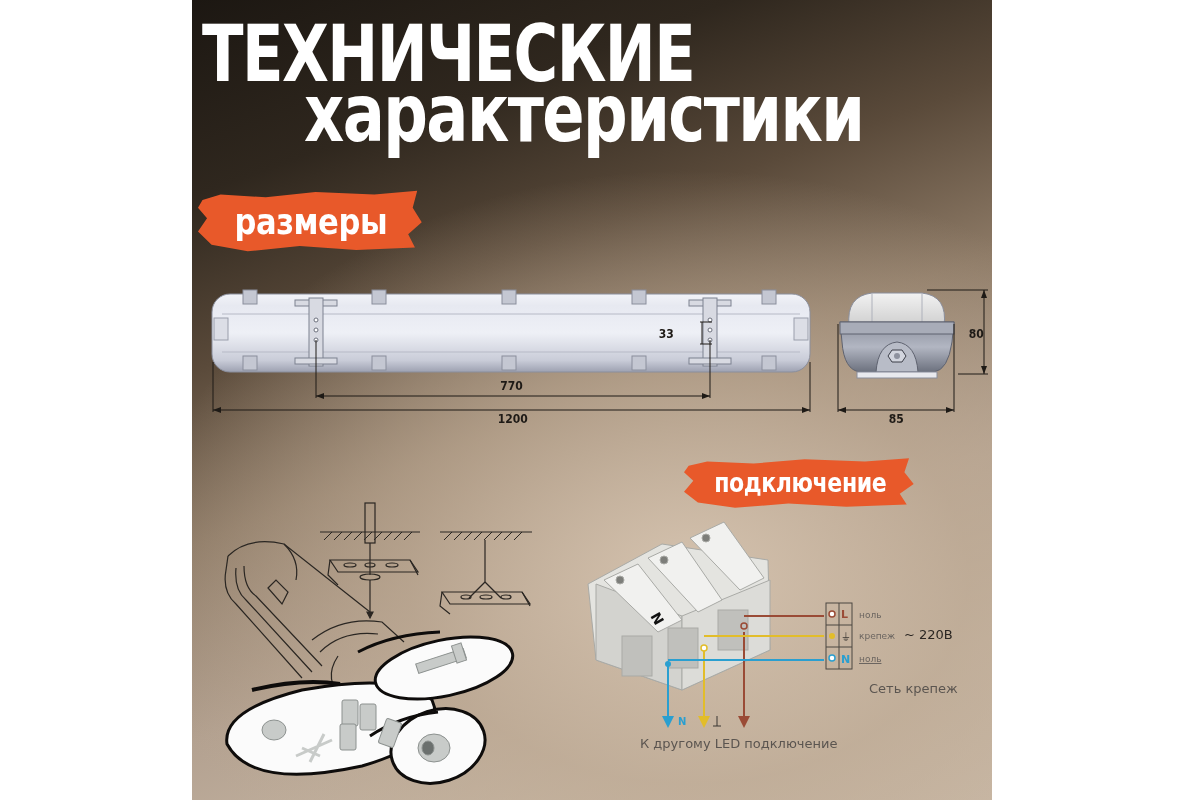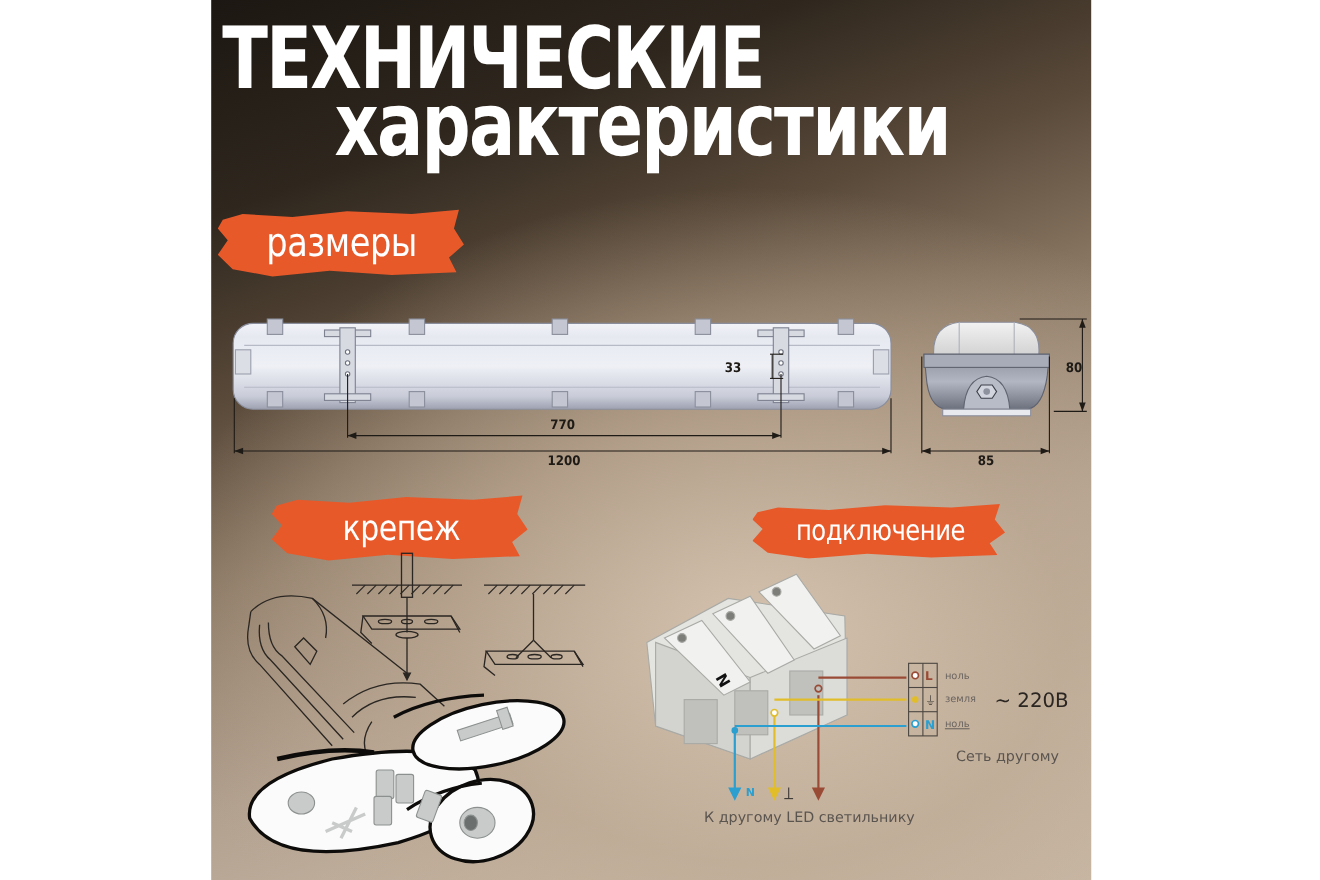--- a/index.html
+++ b/index.html
@@ -15,34 +15,34 @@
 
   .title-line1, .title-line2 {
     position: absolute; color: #ffffff; font-family: "DejaVu Sans", sans-serif;
     font-weight: bold; letter-spacing: -2px; line-height: 1; transform: scaleX(0.78); transform-origin: left top;
     white-space: nowrap;
   }
   .title-line1 { left: 10px; top: 15px; font-size: 78px; }
   .title-line2 { left: 112px; top: 74px; font-size: 80px; }
 
   .brush {
-    position: absolute; background: #e8592a; color: #fff; font-weight: normal;
+    position: absolute; background: #e8592a; color: #fff; font-weight: bold;
     display: flex; align-items: center; justify-content: center;
     clip-path: polygon(2% 18%, 10% 10%, 30% 14%, 52% 6%, 78% 10%, 97% 4%, 95% 30%, 99% 52%, 93% 70%, 96% 90%, 70% 94%, 45% 88%, 22% 96%, 6% 86%, 0% 66%, 4% 46%, 0% 30%);
   }
   .brush span { transform: scaleX(0.85); white-space: nowrap; letter-spacing: -0.5px; }
   .brush-sizes { left: 6px; top: 188px; width: 226px; height: 66px; font-size: 36px; }
   .brush-mount { left: 55px; top: 448px; width: 235px; height: 64px; font-size: 32px; }
   .brush-conn { left: 12px; top: 456px; width: 232px; height: 54px; font-size: 26px; }
   .brush-conn-wrap { position: absolute; left: 480px; top: 0; }
 
   .dim-label { position: absolute; font-weight: bold; color: #1e1a16; font-size: 12px; transform: scaleX(0.9); }
 
   .conn-text { position: absolute; color: #6b6560; font-size: 9px; }
-  .voltage { position: absolute; color: #2b2622; font-size: 18px; text-align: right; }
+  .voltage { position: absolute; color: #2b2622; font-size: 13px; text-align: right; }
   .net-label { position: absolute; color: #5b5550; font-size: 13px; }
   .other-label { position: absolute; color: #5b5550; font-size: 13px; }
 
   svg { position: absolute; overflow: visible; }
 </style>
 </head>
 <body>
 
 <div class="panel">
 
@@ -152,23 +152,20 @@
       <polygon points="792,374 789,366 795,366"></polygon>
     </g>
   </svg>
 
   <div class="dim-label" style="left:307px;top:379px;">770</div>
   <div class="dim-label" style="left:304px;top:412px;">1200</div>
   <div class="dim-label" style="left:466px;top:327px;">33</div>
   <div class="dim-label" style="left:776px;top:327px;">80</div>
   <div class="dim-label" style="left:696px;top:412px;">85</div>
 
-  <div class="brush brush-mount">
-    <span>крепеж</span>
-  </div>
 
   <svg style="left:0;top:0" width="800" height="800">
     <g stroke="#2a2622" stroke-width="1.2" fill="none">
 
       <line x1="128" y1="532" x2="228" y2="532"></line>
       <line x1="248" y1="532" x2="340" y2="532"></line>
       <g stroke-width="1">
         <line x1="132" y1="540" x2="140" y2="532"></line>
           <line x1="142" y1="540" x2="150" y2="532"></line>
         <line x1="152" y1="540" x2="160" y2="532"></line>
@@ -295,20 +292,20 @@
     </g>
     <circle cx="640" cy="614" r="3" fill="#fff" stroke="#9a4b36" stroke-width="1.5"></circle>
     <circle cx="640" cy="636" r="3" fill="#e2bd2a"></circle>
     <circle cx="640" cy="658" r="3" fill="#fff" stroke="#2a9fd0" stroke-width="1.5"></circle>
     <text x="649" y="618" font-size="11" font-weight="bold" fill="#9a4b36" font-family="DejaVu Sans, sans-serif">L</text>
     <text x="650" y="641" font-size="11" fill="#3a3632" font-family="DejaVu Sans, sans-serif">⏚</text>
     <text x="649" y="663" font-size="11" font-weight="bold" fill="#2a9fd0" font-family="DejaVu Sans, sans-serif">N</text>
   </svg>
 
   <div class="conn-text" style="left:667px;top:610px;">ноль</div>
-  <div class="conn-text" style="left:667px;top:631px;">земля</div>
+  <div class="conn-text" style="left:667px;top:631px;">крепеж</div>
   <div class="conn-text" style="left:667px;top:654px;text-decoration:underline;">ноль</div>
   <div class="voltage" style="left:712px;top:627px;">~ 220В</div>
-  <div class="net-label" style="left:677px;top:681px;">Сеть другому</div>
+  <div class="net-label" style="left:677px;top:681px;">Сеть крепеж</div>
   <div class="conn-text" style="left:486px;top:716px;color:#2a9fd0;font-weight:bold;font-size:10px;">N</div>
-  <div class="other-label" style="left:448px;top:736px;">К другому LED светильнику</div>
+  <div class="other-label" style="left:448px;top:736px;">К другому LED подключение</div>
 
 </div>
 
 </body></html>

